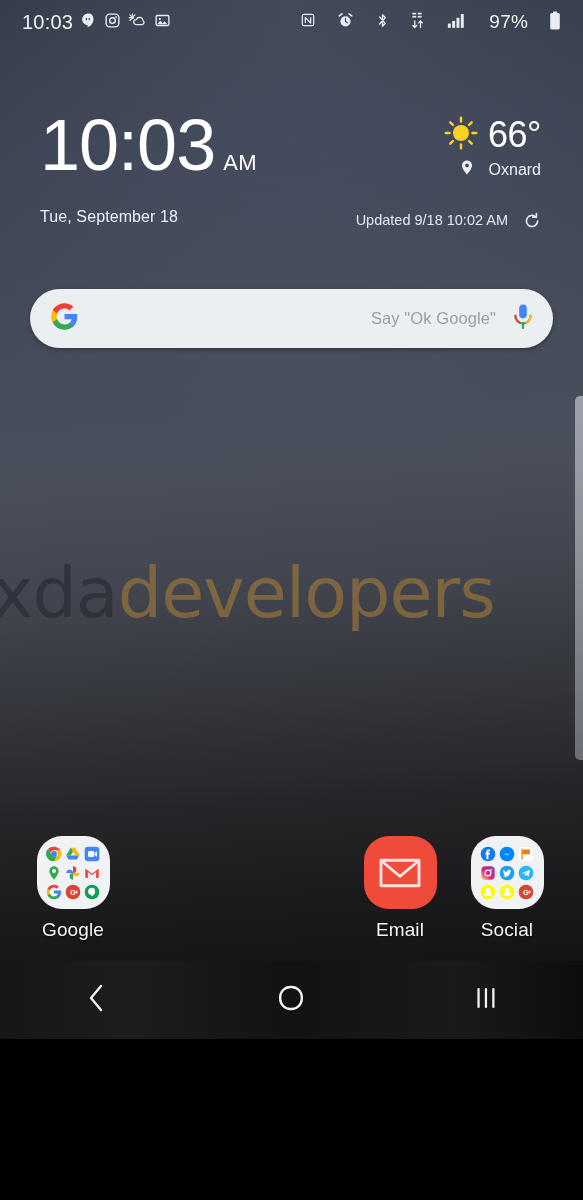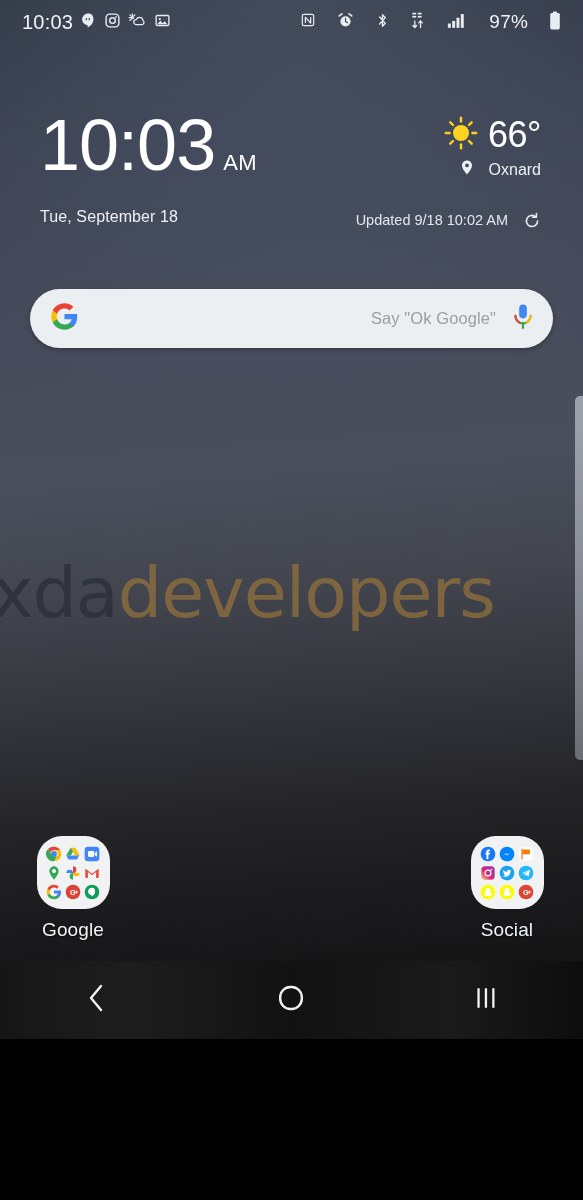--- a/index.html
+++ b/index.html
@@ -382,20 +382,31 @@
                 <circle cx="12" cy="12" r="11" fill="#0F9D58"></circle>
                 <path d="M12 5.6c-3.4 0-6 2.4-6 5.5 0 2.9 2.2 5.2 5.2 5.5v2.1c3-1.4 5.5-4.1 5.5-7.6 0-3.1-1.3-5.5-4.7-5.5z" fill="#fff"></path>
               </svg>
           </div>
         </div>
       </div>
       <div class="app-label">Google</div>
     </div>
 
 
+    <div class="app" style="left:345px;">
+      <div class="app-icon">
+        <div class="squircle" style="background:#ef4a3a;">
+          <svg width="44" height="34" viewBox="0 0 44 34">
+            <path d="M3 4.2h38v25.6H3z" fill="none" stroke="#ffe2dd" stroke-width="2.9" stroke-linejoin="round"></path>
+            <path d="M3.6 5 22 20.4 40.4 5" fill="none" stroke="#ffe2dd" stroke-width="2.9" stroke-linejoin="round" stroke-linecap="round"></path>
+          </svg>
+        </div>
+      </div>
+      <div class="app-label">Email</div>
+    </div>
 
     <div class="app" style="left:452px;">
       <div class="app-icon">
         <div class="squircle folder">
           <div class="mini">
             <svg width="16" height="16" viewBox="0 0 24 24">
                 <circle cx="12" cy="12" r="11" fill="#1877F2"></circle>
                 <path d="M14.6 12.6h-2v7.2h-3v-7.2H8.2v-2.6h1.4V8.6c0-2 .9-3.4 3.4-3.4h2.1v2.7h-1.3c-1 0-1.1.4-1.1 1v1.1h2.4z" fill="#fff"></path>
               </svg>
           </div>

